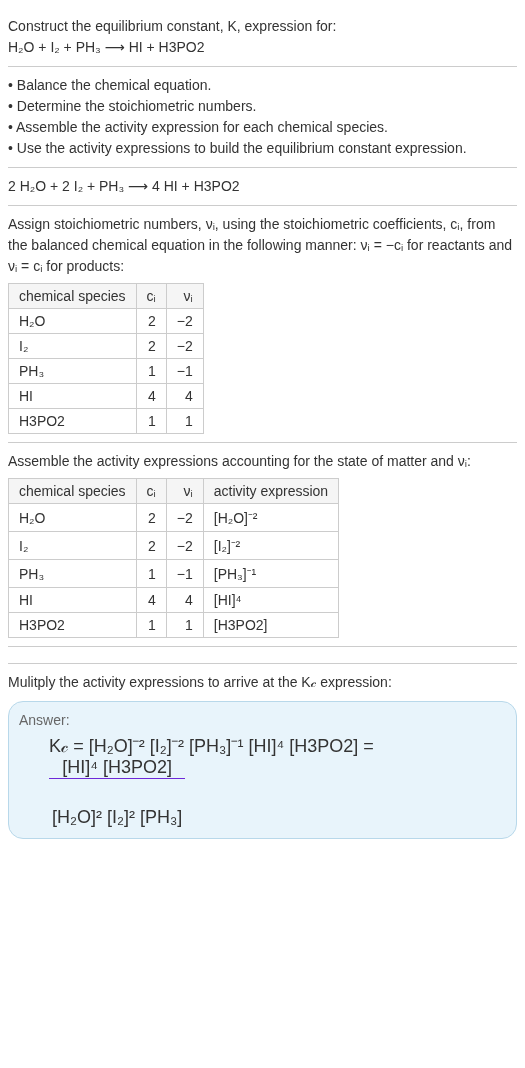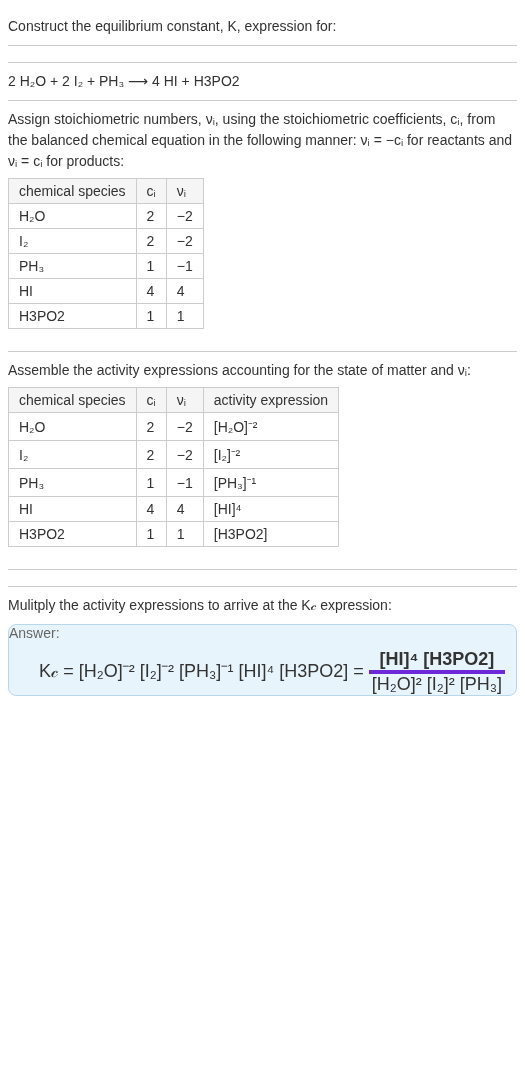--- a/index.html
+++ b/index.html
@@ -15,64 +15,72 @@
       border-bottom: 1px solid #ccc;
       padding: 8px 0;
     }
     .section:last-of-type { border-bottom: none; }
     .line { line-height: 1.5; }
     .plan-list { list-style: none; padding-left: 0; }
     .plan-list li::before { content: "• "; }
     table {
       border-collapse: collapse;
       margin-top: 6px;
-      margin-bottom: 14px;
+      margin-bottom: 0;
     }
     th, td {
       border: 1px solid #ccc;
       padding: 4px 10px;
       text-align: left;
       font-weight: normal;
       vertical-align: middle;
       min-width: 30px;
     }
     th { background: #f5f5f5; }
-    td.num, th.num { text-align: left; }
+    td.num, th.num { text-align: right; }
     .answer-box {
       background: #e8f4fb;
       border: 1px solid #b8d8ea;
-      border-radius: 8px;
+      border-radius: 15px;
+      padding: 10px;
       margin-top: 8px;
     }
     .answer-label {
       color: #666;
       margin-bottom: 8px;
     }
     .formula {
       padding-left: 30px;
       font-size: 18px;
     }
     .frac {
       display: inline-block;
       vertical-align: middle;
       text-align: center;
     }
-    .frac .num-top { border-bottom: 4px solid #6d28d9; padding: 0 3px; font-weight: bold; }
-    .frac .num-bot { padding: 0 3px; }
+    .frac .num-top { border-bottom: 1px solid #6d28d9; padding: 0 3px; }
+    .frac .num-bot { padding: 0 3px; margin-top: 28px; }
   </style>
 </head>
 <body>
 
 <div class="section">
   <div class="line">
     <span>Construct the equilibrium constant, K, expression for:</span>
   </div>
+  <div class="line">H₂O + I₂ + PH₃  ⟶  HI + H3PO2</div>
 </div>
 
 <div class="section">
+  <ul class="plan-list">
+    <li class="line">Balance the chemical equation.</li>
+    <li class="line">Determine the stoichiometric numbers.</li>
+    <li class="line">Assemble the activity expression for each chemical species.</li>
+    <li class="line">Use the activity expressions to build the equilibrium constant expression.</li>
+  </ul>
 </div>
 
 <div class="section">
   <div class="line">2 H₂O + 2 I₂ + PH₃  ⟶  4 HI + H3PO2</div>
 </div>
 
 <div class="section">
   <div class="line">Assign stoichiometric numbers, νᵢ, using the stoichiometric coefficients, cᵢ, from the balanced chemical equation in the following manner: νᵢ = −cᵢ for reactants and νᵢ = cᵢ for products:</div>
   <table>
     <tbody>

